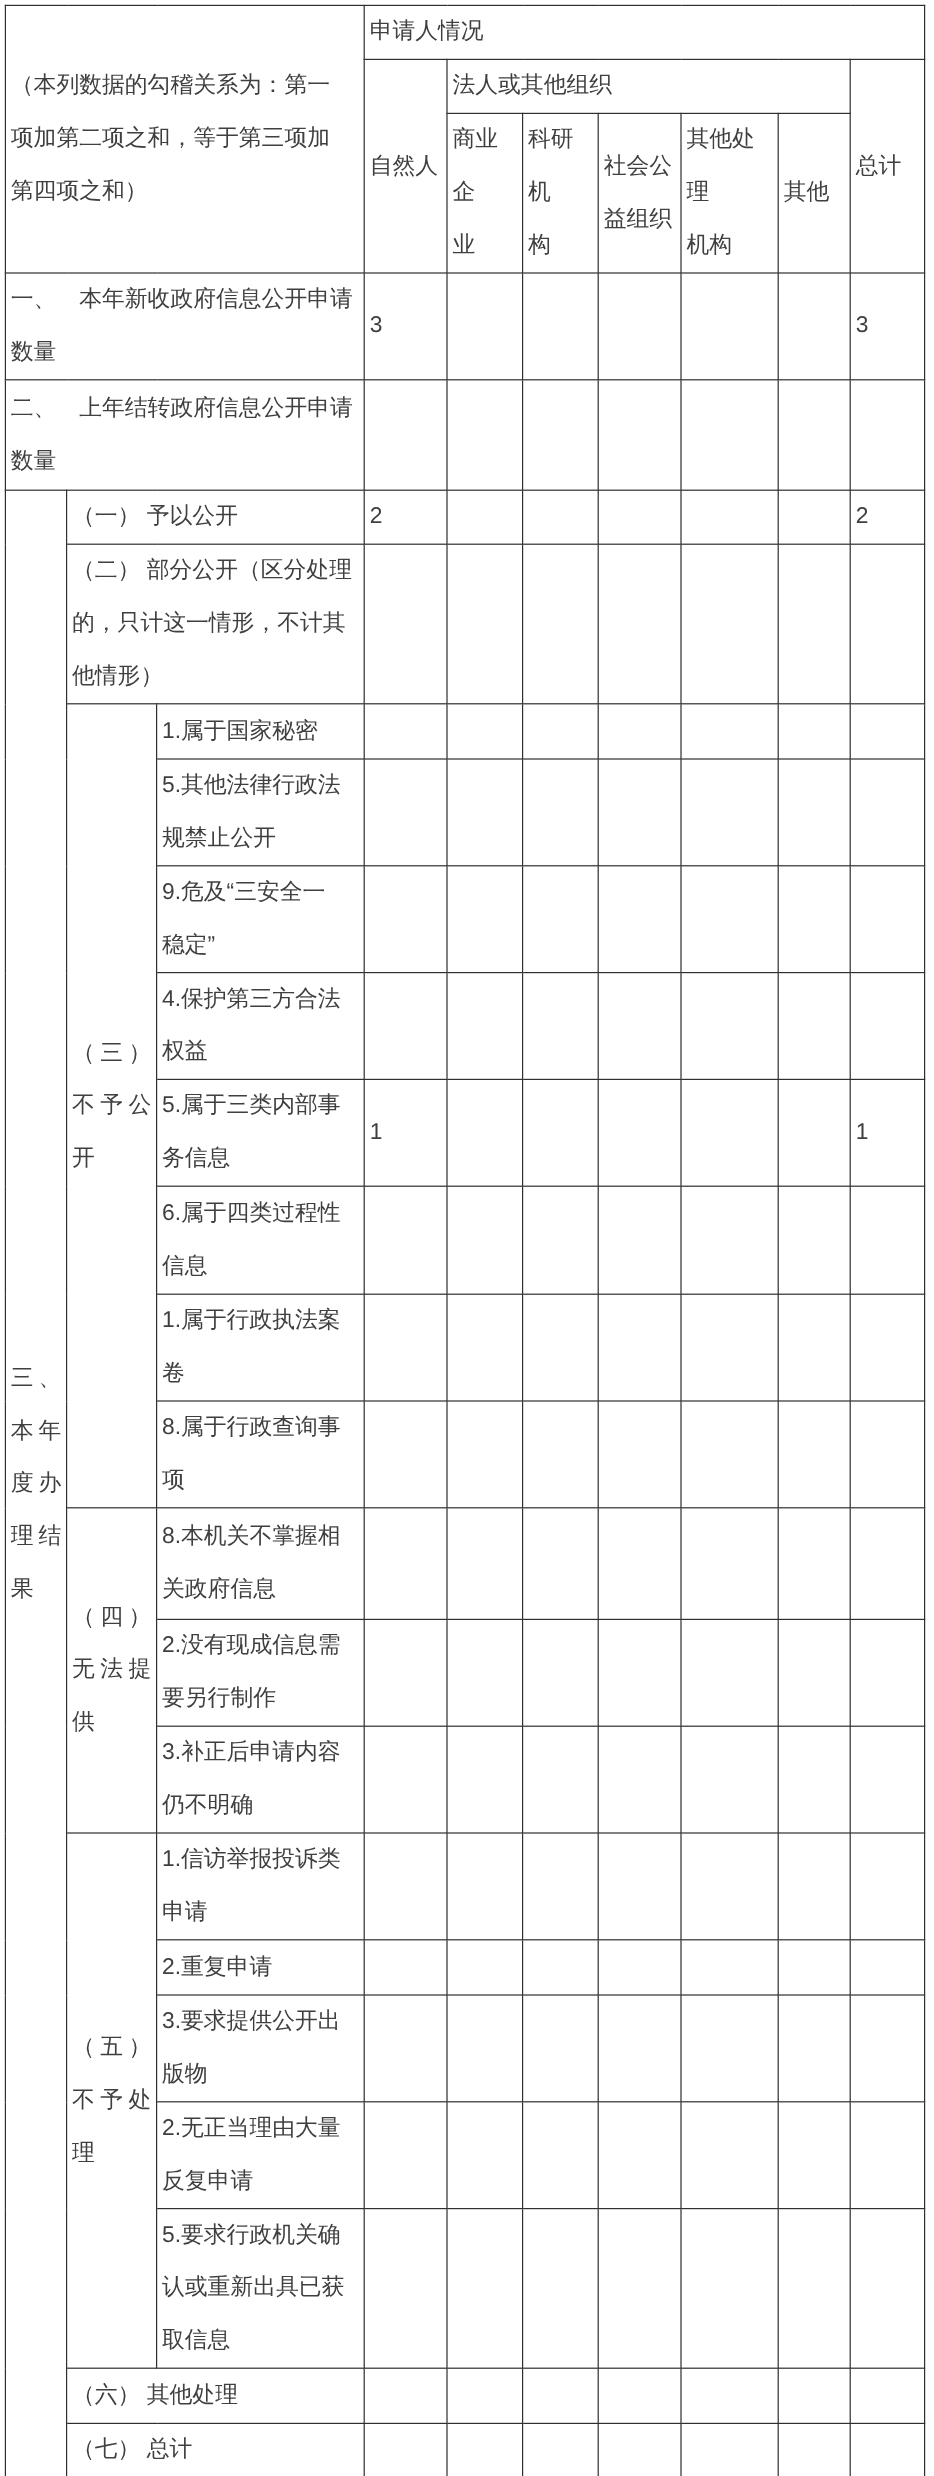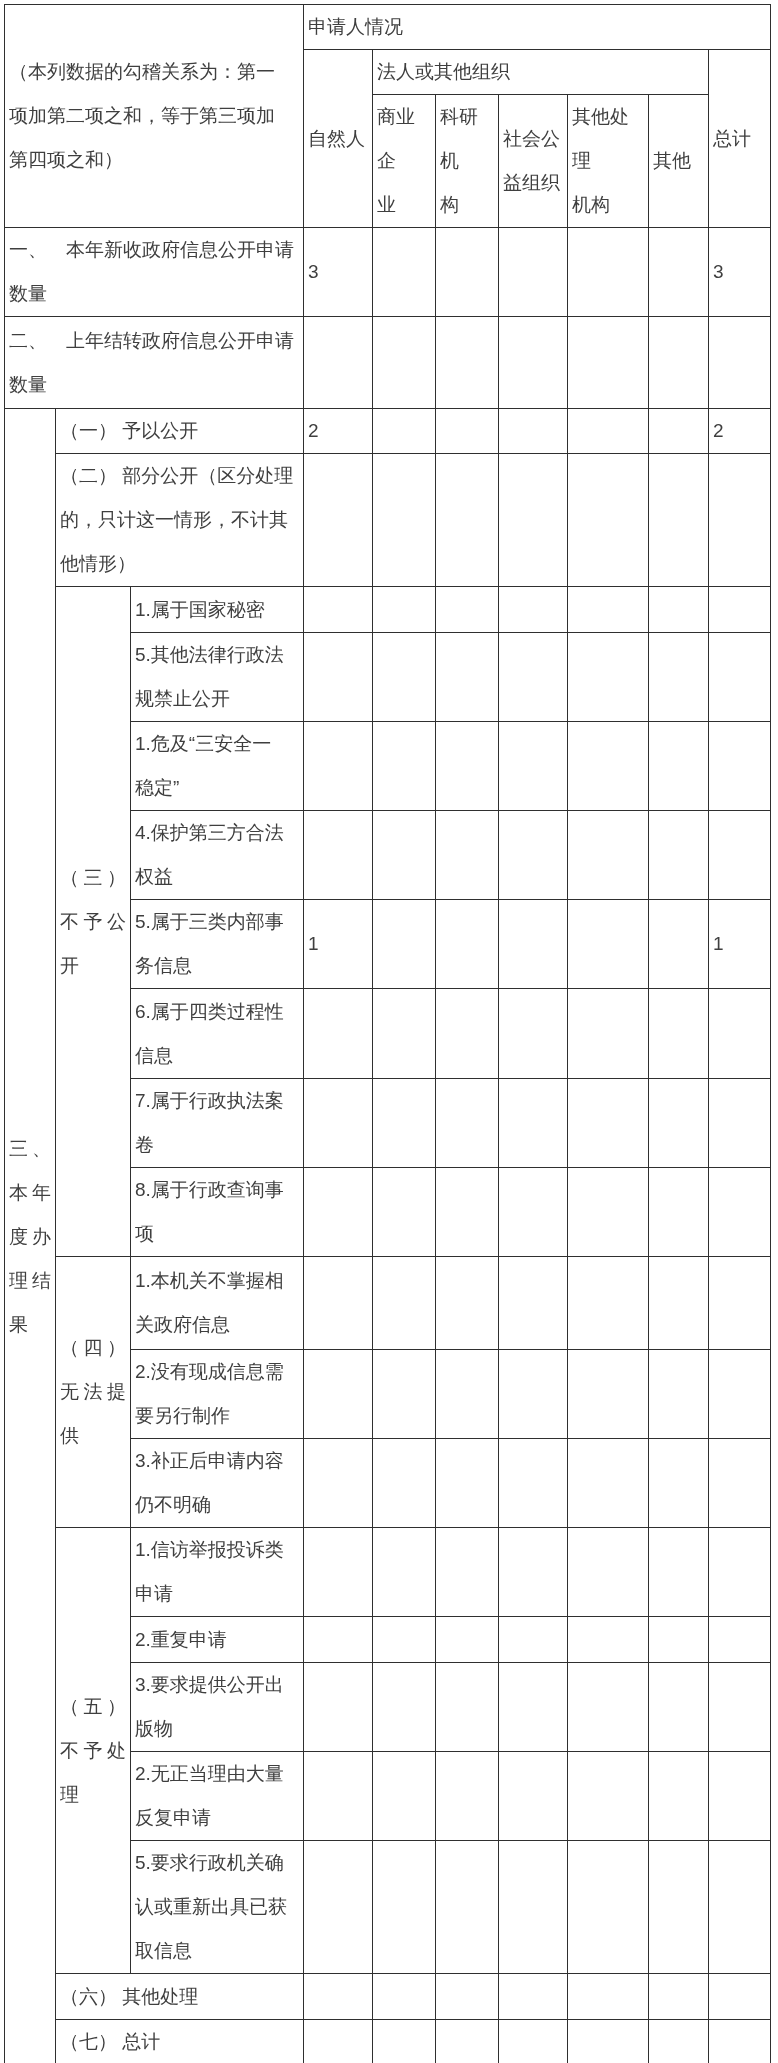--- a/index.html
+++ b/index.html
@@ -148,21 +148,21 @@
 规禁止公开</td>
     <td class="num"></td>
     <td class="num"></td>
     <td class="num"></td>
     <td class="num"></td>
     <td class="num"></td>
     <td class="num"></td>
     <td class="num"></td>
   </tr>
   <tr style="height:88px">
-    <td>1.危及“三安全一
+    <td>9.危及“三安全一
 稳定”</td>
     <td class="num"></td>
     <td class="num"></td>
     <td class="num"></td>
     <td class="num"></td>
     <td class="num"></td>
     <td class="num"></td>
     <td class="num"></td>
   </tr>
   <tr style="height:88px">
@@ -192,21 +192,21 @@
 信息</td>
     <td class="num"></td>
     <td class="num"></td>
     <td class="num"></td>
     <td class="num"></td>
     <td class="num"></td>
     <td class="num"></td>
     <td class="num"></td>
   </tr>
   <tr style="height:88px">
-    <td>7.属于行政执法案
+    <td>1.属于行政执法案
 卷</td>
     <td class="num"></td>
     <td class="num"></td>
     <td class="num"></td>
     <td class="num"></td>
     <td class="num"></td>
     <td class="num"></td>
     <td class="num"></td>
   </tr>
   <tr style="height:88px">
@@ -218,21 +218,21 @@
     <td class="num"></td>
     <td class="num"></td>
     <td class="num"></td>
     <td class="num"></td>
   </tr>
 
   <tr style="height:93px">
     <td rowspan="3" class="vlab">（四）
 无法提
 供</td>
-    <td>1.本机关不掌握相
+    <td>8.本机关不掌握相
 关政府信息</td>
     <td class="num"></td>
     <td class="num"></td>
     <td class="num"></td>
     <td class="num"></td>
     <td class="num"></td>
     <td class="num"></td>
     <td class="num"></td>
   </tr>
   <tr style="height:89px">

